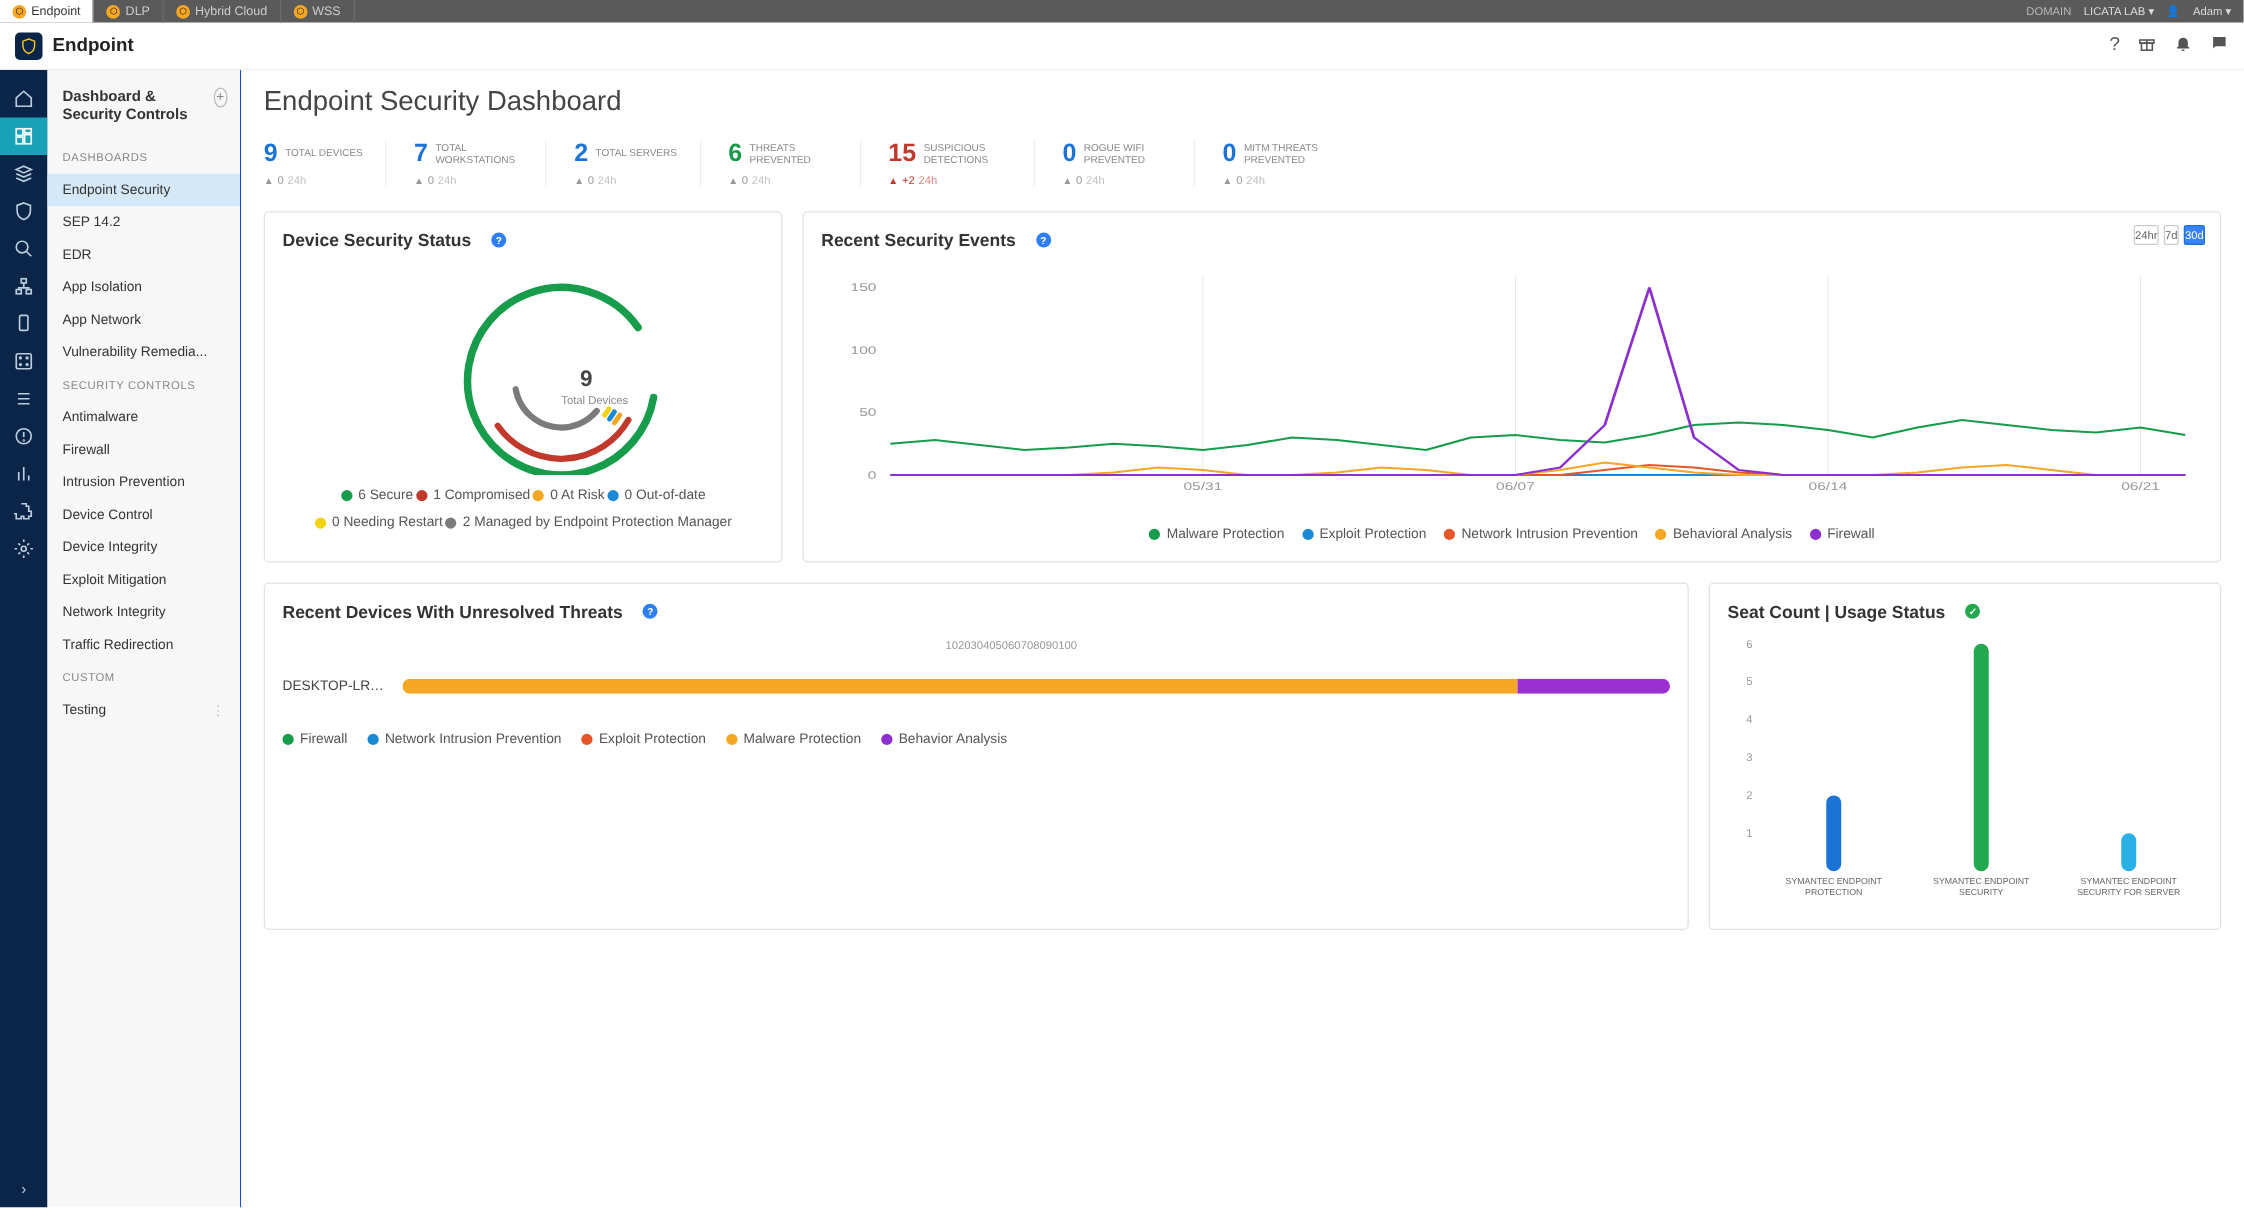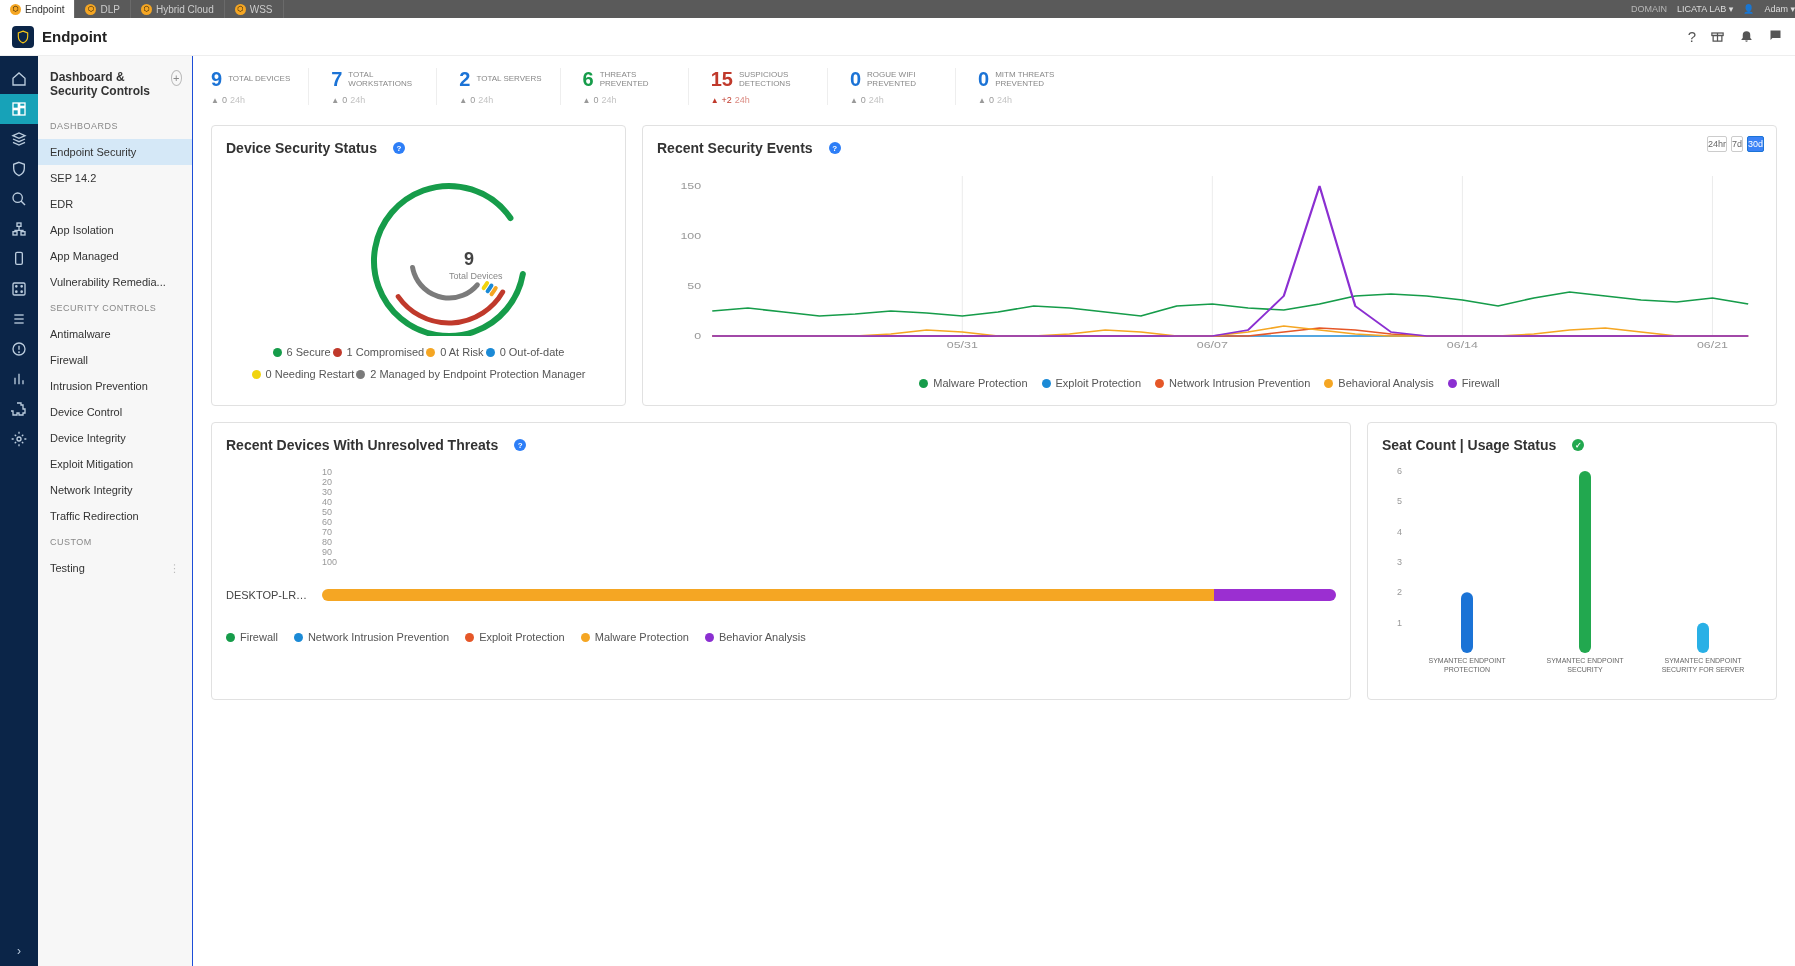--- a/index.html
+++ b/index.html
@@ -3,21 +3,21 @@
 <meta charset="utf-8">
 <style>
 * { box-sizing: border-box; margin: 0; padding: 0; }
 body { font-family: -apple-system, BlinkMacSystemFont, "Segoe UI", Arial, sans-serif; font-size: 12px; color: #333; background: #fff; }
 
 
 .top-tabs { height: 18px; background: #5a5a5a; display: flex; align-items: stretch; color: #ccc; font-size: 10px; }
 .top-tab { display: flex; align-items: center; gap: 4px; padding: 0 10px; border-right: 1px solid #6a6a6a; cursor: pointer; }
 .top-tab.active { background: #fff; color: #333; }
 .top-tab .tab-icon { width: 11px; height: 11px; border-radius: 50%; background: #f5a623; display: inline-flex; align-items: center; justify-content: center; font-size: 7px; color: #000; }
-.top-right { margin-left: auto; display: flex; align-items: center; gap: 10px; color: #ddd; font-size: 9px; }
+.top-right { margin-left: auto; display: flex; align-items: center; gap: 10px; padding-right: 10px; color: #ddd; font-size: 9px; }
 .top-right .domain-label { opacity: .7; }
 .top-right .drop { cursor: pointer; }
 
 
 .app-header { height: 38px; display: flex; align-items: center; padding: 0 12px; border-bottom: 1px solid #eee; }
 .app-header .shield { width: 22px; height: 22px; border-radius: 4px; background: #0b2548; color: #f5c518; display: flex; align-items: center; justify-content: center; font-size: 12px; margin-right: 8px; }
 .app-header .title { font-weight: 600; font-size: 15px; color: #222; }
 .app-header .right-icons { margin-left: auto; display: flex; gap: 14px; color: #555; font-size: 15px; }
 .app-header .right-icons span { cursor: pointer; }
 
@@ -74,21 +74,21 @@
 
 
 .range-toggle { position: absolute; top: 10px; right: 12px; display: flex; gap: 4px; }
 .range-btn { border: 1px solid #ccc; background: #fff; border-radius: 2px; padding: 2px 0; font-size: 9px; color: #666; cursor: pointer; }
 .range-btn.active { background: #3b82f6; color: #fff; border-color: #1b73d6; }
 .linechart-legend { display: flex; flex-wrap: wrap; gap: 14px; font-size: 11px; color: #555; justify-content: center; margin-top: 8px; }
 
 
 .cards-row2 { display: grid; grid-template-columns: 1fr 410px; gap: 16px; }
 .hbar-wrap { padding-top: 4px; }
-.hbar-axis { display: flex; font-size: 9px; color: #999; margin-left: 96px; justify-content: center; padding-right: 40px; margin-bottom: 22px; flex-direction: column; }
+.hbar-axis { display: flex; font-size: 9px; color: #999; margin-left: 96px; justify-content: center; padding-right: 40px; margin-bottom: 22px; }
 .hbar-row { display: flex; align-items: center; gap: 10px; margin-bottom: 8px; }
 .hbar-label { width: 86px; font-size: 11px; text-align: right; color: #444; white-space: nowrap; overflow: hidden; text-overflow: ellipsis; }
 .hbar-bar { height: 12px; display: flex; border-radius: 6px; overflow: hidden; flex: 1; }
 .threat-legend { display: flex; flex-wrap: wrap; gap: 16px; font-size: 11px; color: #555; margin-top: 30px; }
 
 
 .seat-chart { height: 220px; position: relative; }
 
 svg text { font-family: inherit; }
 </style>
@@ -253,21 +253,21 @@
         <div class="nav-item">
           <span>SEP 14.2</span>
         </div>
         <div class="nav-item">
           <span>EDR</span>
         </div>
         <div class="nav-item">
           <span>App Isolation</span>
         </div>
         <div class="nav-item">
-          <span>App Managed</span>
+          <span>App Network</span>
         </div>
         <div class="nav-item">
           <span>Vulnerability Remedia...</span>
         </div>
         <div class="group-label">SECURITY CONTROLS</div>
         <div class="nav-item">
           <span>Antimalware</span>
         </div>
         <div class="nav-item">
           <span>Firewall</span>
@@ -292,20 +292,21 @@
         </div>
         <div class="group-label">CUSTOM</div>
         <div class="nav-item">
           <span>Testing</span>
           <span class="dots">⋮</span>
         </div>
       </div>
   </div>
 
   <div class="main">
+    <div class="page-title">Endpoint Security Dashboard</div>
 
     <div class="kpi-row" id="kpi-row">
         <div class="kpi">
           <div class="kpi-top">
             <span class="kpi-num blue">9</span>
             <span class="kpi-label">TOTAL DEVICES</span>
           </div>
           <div class="kpi-delta "><span class="arrow">▲</span> 0 <span style="opacity:.6">24h</span></div>
         </div>
         <div class="kpi">

